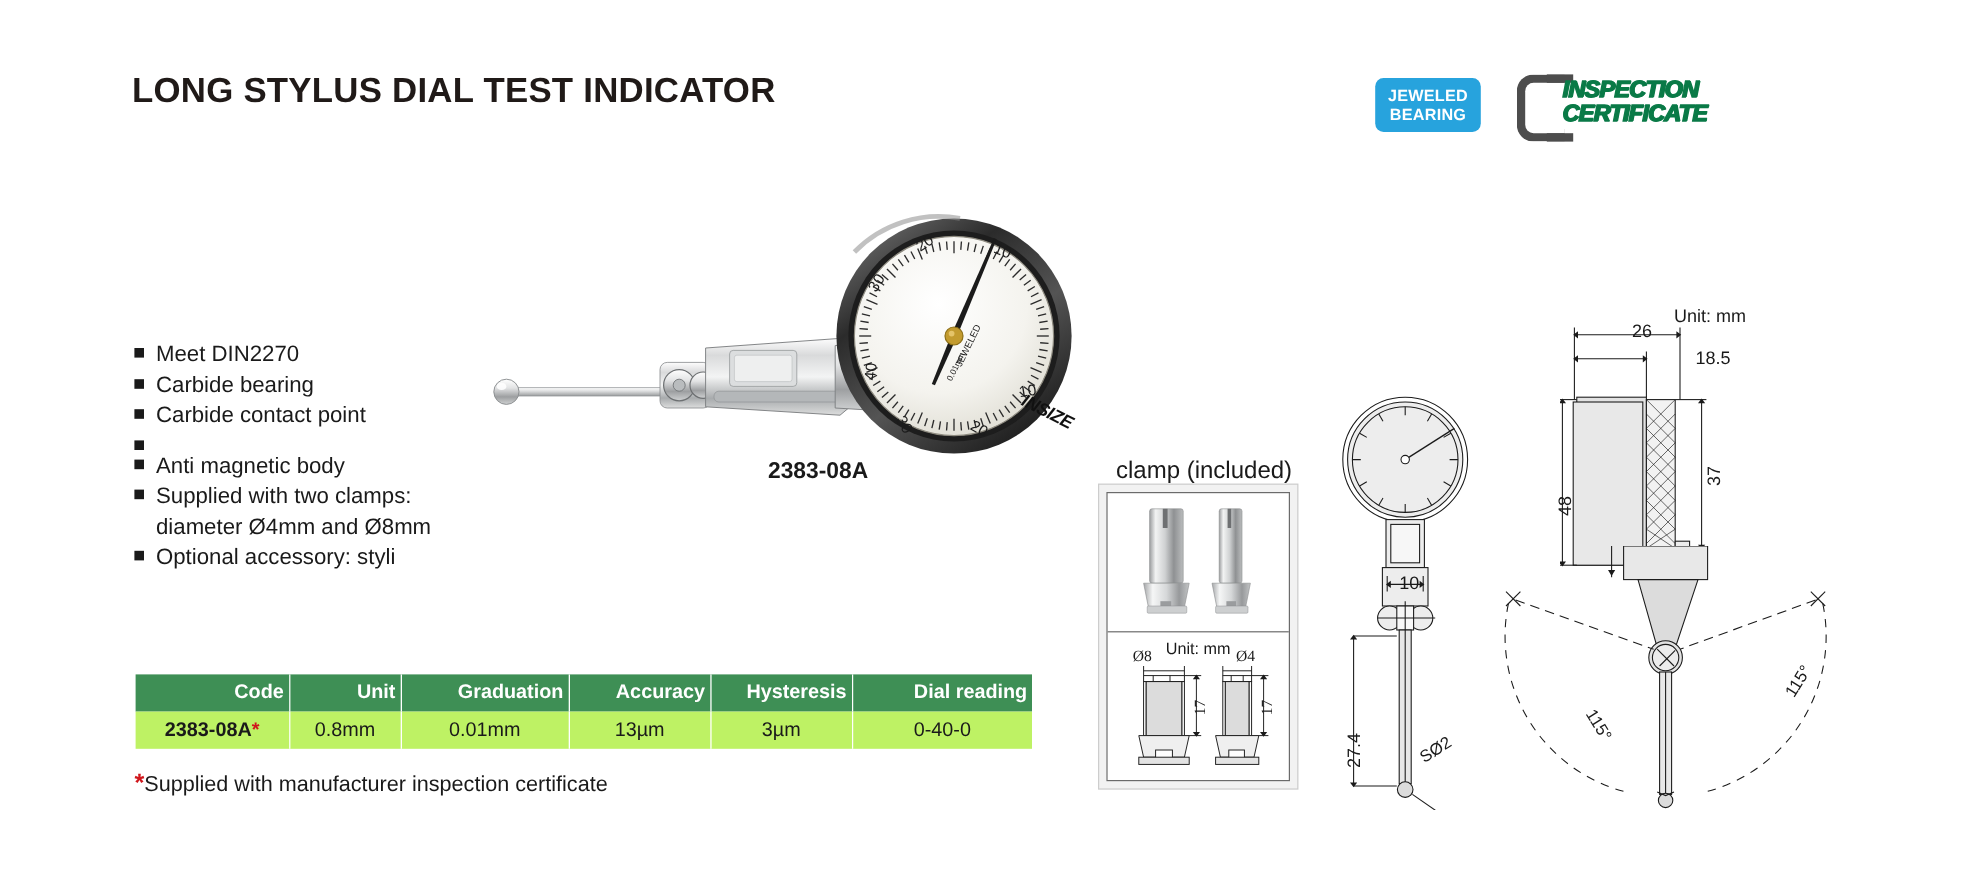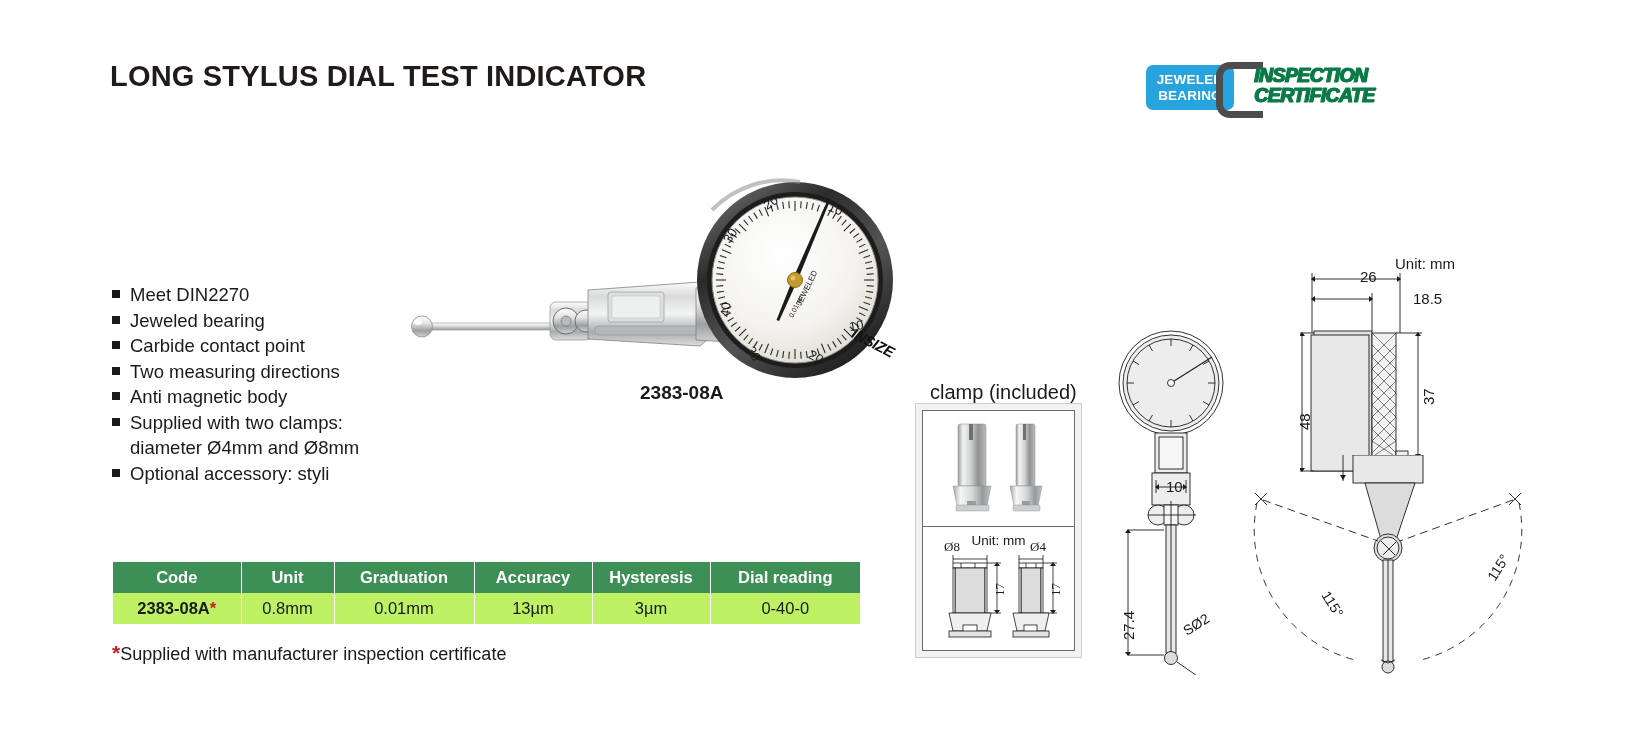--- a/index.html
+++ b/index.html
@@ -23,21 +23,21 @@
   
   .badge-jeweled{
     position:absolute; left:1146px; top:65px;
     width:88px; height:45px;
     background:#27a3dd; border-radius:7px;
     color:#fff; font-size:13.5px; font-weight:bold;
     display:flex; flex-direction:column; align-items:center; justify-content:center;
     line-height:1.18; letter-spacing:.2px;
   }
   .badge-cert{
-    position:absolute; left:1214px; top:60px;
+    position:absolute; left:1262px; top:60px;
     width:230px; height:62px;
   }
   .cert-bracket{
     position:absolute; left:2px; top:2px;
     width:40px; height:56px;
     border:7px solid #4d4d4d;
     border-right:none;
     border-radius:14px 0 0 14px;
   }
   .cert-bracket:after{
@@ -80,21 +80,21 @@
   }
 
   
   .spec-table{
     position:absolute; left:113px; top:562px;
     border-collapse:collapse;
     font-size:16.5px;
   }
   .spec-table th{
     background:#3e8f55; color:#fff; font-weight:bold;
-    height:31px; padding:0 16px; text-align:center;
+    height:31px; padding:0 4px; text-align:right;
     border-right:1px solid #ffffff;
   }
   .spec-table th:last-child{ border-right:none; }
   .spec-table td{
     background:#bef264; color:#1a1a1a;
     height:31px; padding:0 12px; text-align:center;
     border-right:1px solid #ffffff;
   }
   .spec-table td:last-child{ border-right:none; }
   .col-code   { width:128px; }
@@ -166,29 +166,28 @@
   </div>
 </div>
 
 <div class="features">
   <div class="feat">
     <span class="bullet"></span>
     <span class="ftext">Meet DIN2270</span>
   </div>
   <div class="feat">
     <span class="bullet"></span>
-    <span class="ftext">Jeweled bearing</span>
+    <span class="ftext">Carbide bearing</span>
   </div>
   <div class="feat">
     <span class="bullet"></span>
     <span class="ftext">Carbide contact point</span>
   </div>
   <div class="feat">
     <span class="bullet"></span>
-    <span class="ftext">Two measuring directions</span>
   </div>
   <div class="feat">
     <span class="bullet"></span>
     <span class="ftext">Anti magnetic body</span>
   </div>
   <div class="feat">
     <span class="bullet"></span>
     <span class="ftext">Supplied with two clamps:
 diameter Ø4mm and Ø8mm</span>
   </div>

